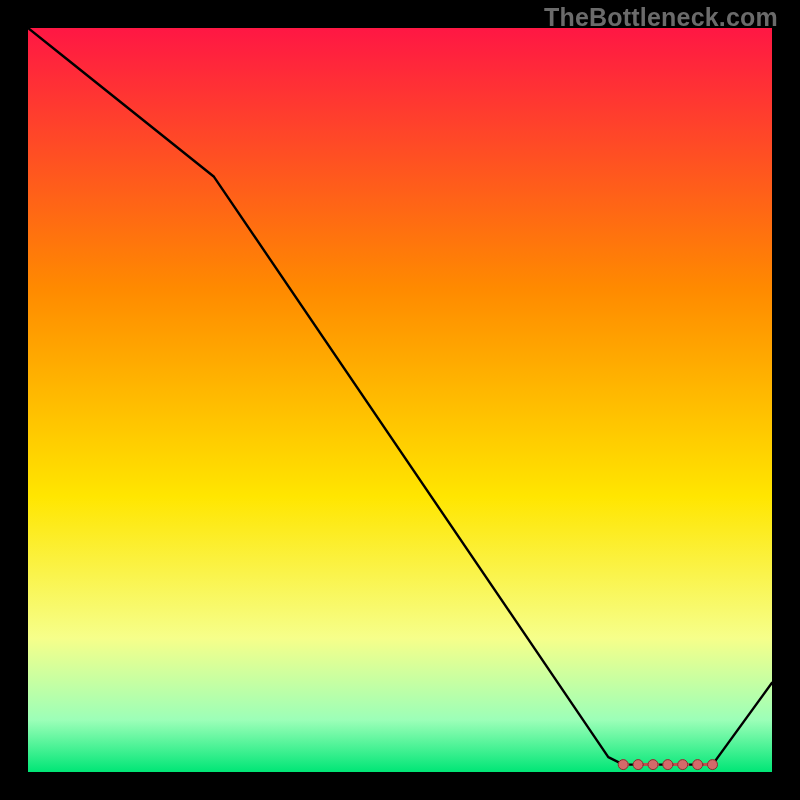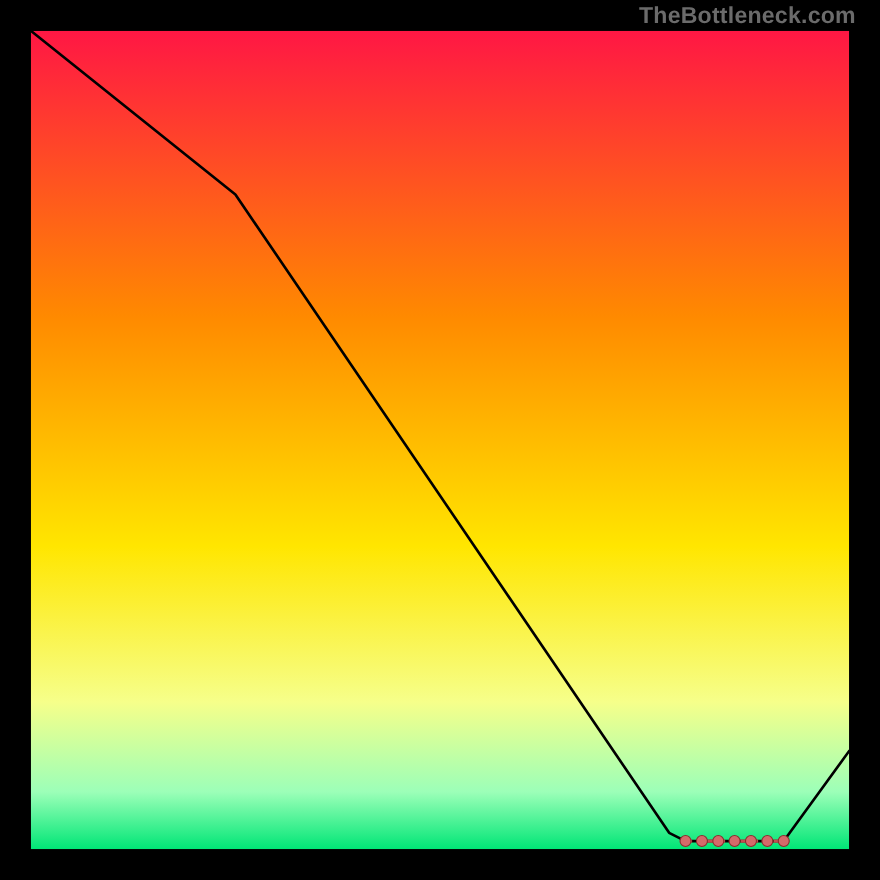--- a/index.html
+++ b/index.html
@@ -8,21 +8,21 @@
     position: relative;
     width: 800px;
     height: 800px;
     background: #000;
   }
   .attribution {
     position: absolute;
     top: 3px;
     right: 22px;
     font-family: Arial, Helvetica, sans-serif;
-    font-size: 21px;
+    font-size: 25px;
     font-weight: bold;
     color: #6b6b6b;
     letter-spacing: 0.2px;
   }
   .plot {
     position: absolute;
     left: 28px;
     top: 28px;
     width: 744px;
     height: 744px;

